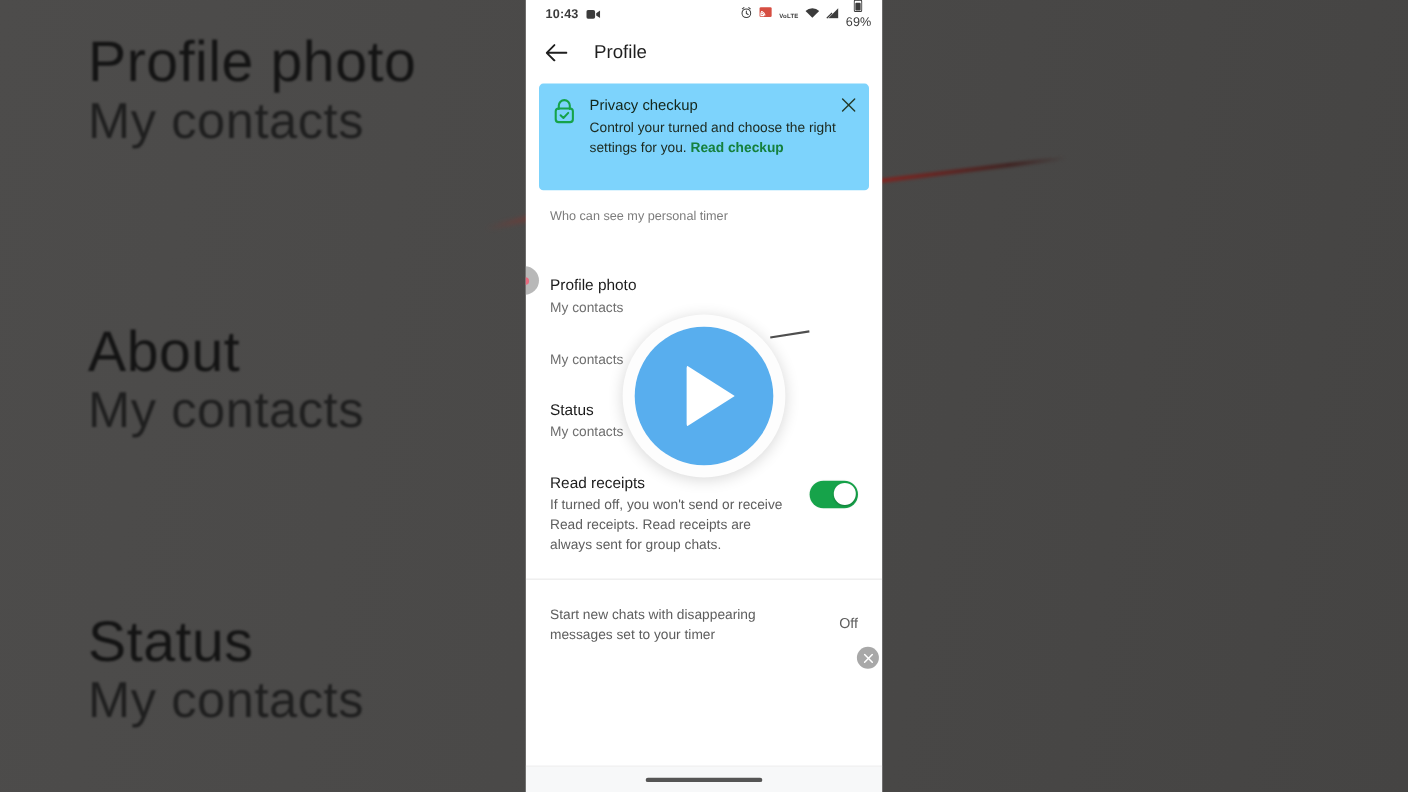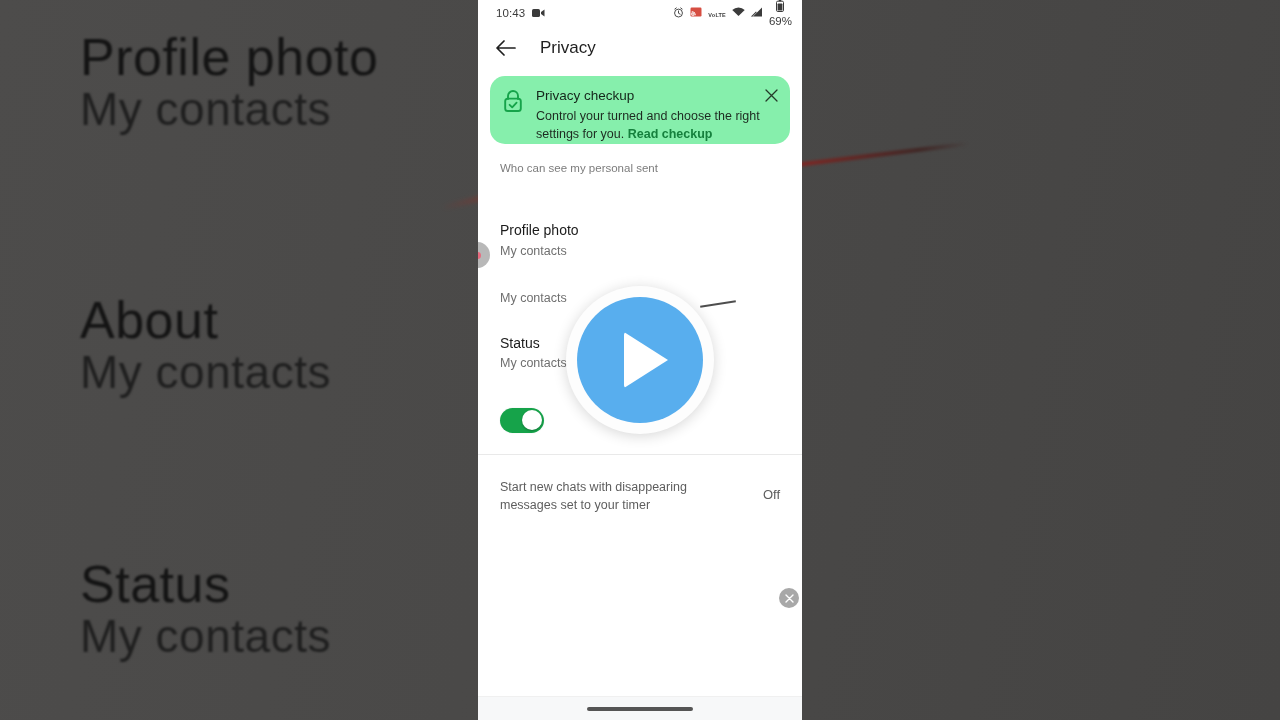--- a/index.html
+++ b/index.html
@@ -49,40 +49,40 @@
     width:324px; height:720px;
     background:#ffffff;
     overflow:hidden;
   }
 
   
   .statusbar{
     height:26px; display:flex; align-items:center;
     padding:0 10px 0 18px; font-size:11.5px; color:#3b3b3b;
   }
-  .sb-time{ font-weight:400; letter-spacing:.1px; }
+  .sb-time{ font-weight:700; letter-spacing:.1px; }
   .sb-rec{ margin-left:7px; display:inline-flex; align-items:center; }
   .sb-right{ margin-left:auto; display:flex; align-items:center; gap:6px; }
   .sb-right .volte{
     font-size:5.5px; line-height:5.5px; font-weight:700; color:#3b3b3b;
     text-align:center; letter-spacing:.2px;
   }
   .sb-batt{ font-size:11.5px; color:#3b3b3b; display:flex; align-items:center; gap:1px;flex-direction:column;}
 
   
   .appbar{ height:44px; display:flex; align-items:center; padding:0 16px; }
   .back-btn{ width:24px;height:24px;display:flex;align-items:center;justify-content:center;cursor:pointer;}
   .appbar-title{ font-size:17px; color:#1f1f1f; margin-left:22px; font-weight:400;}
 
   
   .banner{
     margin:6px 12px 0 12px;
-    background:#86efac;
-    border-radius:15px;
-    padding:12px 12px 1px 12px;
+    background:#7dd3fc;
+    border-radius:4px;
+    padding:12px 12px 30px 12px;
     display:flex; gap:12px; position:relative;
   }
   .banner-icon{ flex:0 0 auto; padding-top:1px; }
   .banner-body{ flex:1 1 auto; padding-right:16px; }
   .banner-title{ font-size:13.5px; color:#14261a; font-weight:400; line-height:1.25; }
   .banner-desc{ font-size:12.5px; color:#1d2a20; line-height:1.42; margin-top:3px;}
   .banner-link{ color:#15803d; font-weight:700; cursor:pointer;}
   .banner-close{
     position:absolute; right:10px; top:10px; width:18px; height:18px;
     display:flex; align-items:center; justify-content:center; cursor:pointer;
@@ -237,21 +237,21 @@
       </span>
     </span>
   </div>
 
   <div class="appbar">
     <span class="back-btn">
       <svg width="20" height="16" viewBox="0 0 20 16">
           <path d="M19 8H1.8M8 1 1 8l7 7" stroke="#1f1f1f" stroke-width="1.7" fill="none" stroke-linecap="round" stroke-linejoin="round"></path>
         </svg>
     </span>
-    <span class="appbar-title">Privacy</span>
+    <span class="appbar-title">Profile</span>
   </div>
 
   <div class="banner">
     <span class="banner-icon">
       <svg width="22" height="24" viewBox="0 0 22 24">
         <path d="M6 10V7a5 5 0 0 1 10 0v3" fill="none" stroke="#16a34a" stroke-width="1.9" stroke-linecap="round"></path>
         <rect x="3.2" y="9.6" width="15.6" height="12.4" rx="2.6" fill="none" stroke="#16a34a" stroke-width="1.9"></rect>
         <path d="M7.6 15.8 10.2 18.3 14.6 13.6" fill="none" stroke="#16a34a" stroke-width="1.8" stroke-linecap="round" stroke-linejoin="round"></path>
       </svg>
     </span>
@@ -259,40 +259,44 @@
       <div class="banner-title">Privacy checkup</div>
       <div class="banner-desc"><span>Control your turned and choose the right settings for you.</span> <span class="banner-link">Read checkup</span></div>
     </span>
     <span class="banner-close">
       <svg width="13" height="13" viewBox="0 0 13 13">
           <path d="M1 1 12 12M12 1 1 12" stroke="#243a29" stroke-width="1.3" stroke-linecap="round"></path>
         </svg>
     </span>
   </div>
 
-  <div class="section-label">Who can see my personal sent</div>
+  <div class="section-label">Who can see my personal timer</div>
 
   <div class="row">
   </div>
 
   <div class="row" style="padding-top:28px">
     <div class="row-title">Profile photo</div>
     <div class="row-sub">My contacts</div>
   </div>
 
   <div class="row" style="padding-top:27px">
     <div class="row-sub">My contacts</div>
   </div>
 
   <div class="row" style="padding-top:27px">
     <div class="row-title">Status</div>
     <div class="row-sub">My contacts</div>
   </div>
 
   <div class="row row-flex" style="padding-top:29px">
+    <span class="row-main">
+      <div class="row-title">Read receipts</div>
+      <div class="row-desc">If turned off, you won't send or receive Read receipts. Read receipts are always sent for group chats.</div>
+    </span>
     <span class="toggle">
       <i class="knob"></i>
     </span>
   </div>
 
   <div class="divider"></div>
 
 
   <div class="row row-flex" style="padding-top:21px">
     <span class="row-main">

